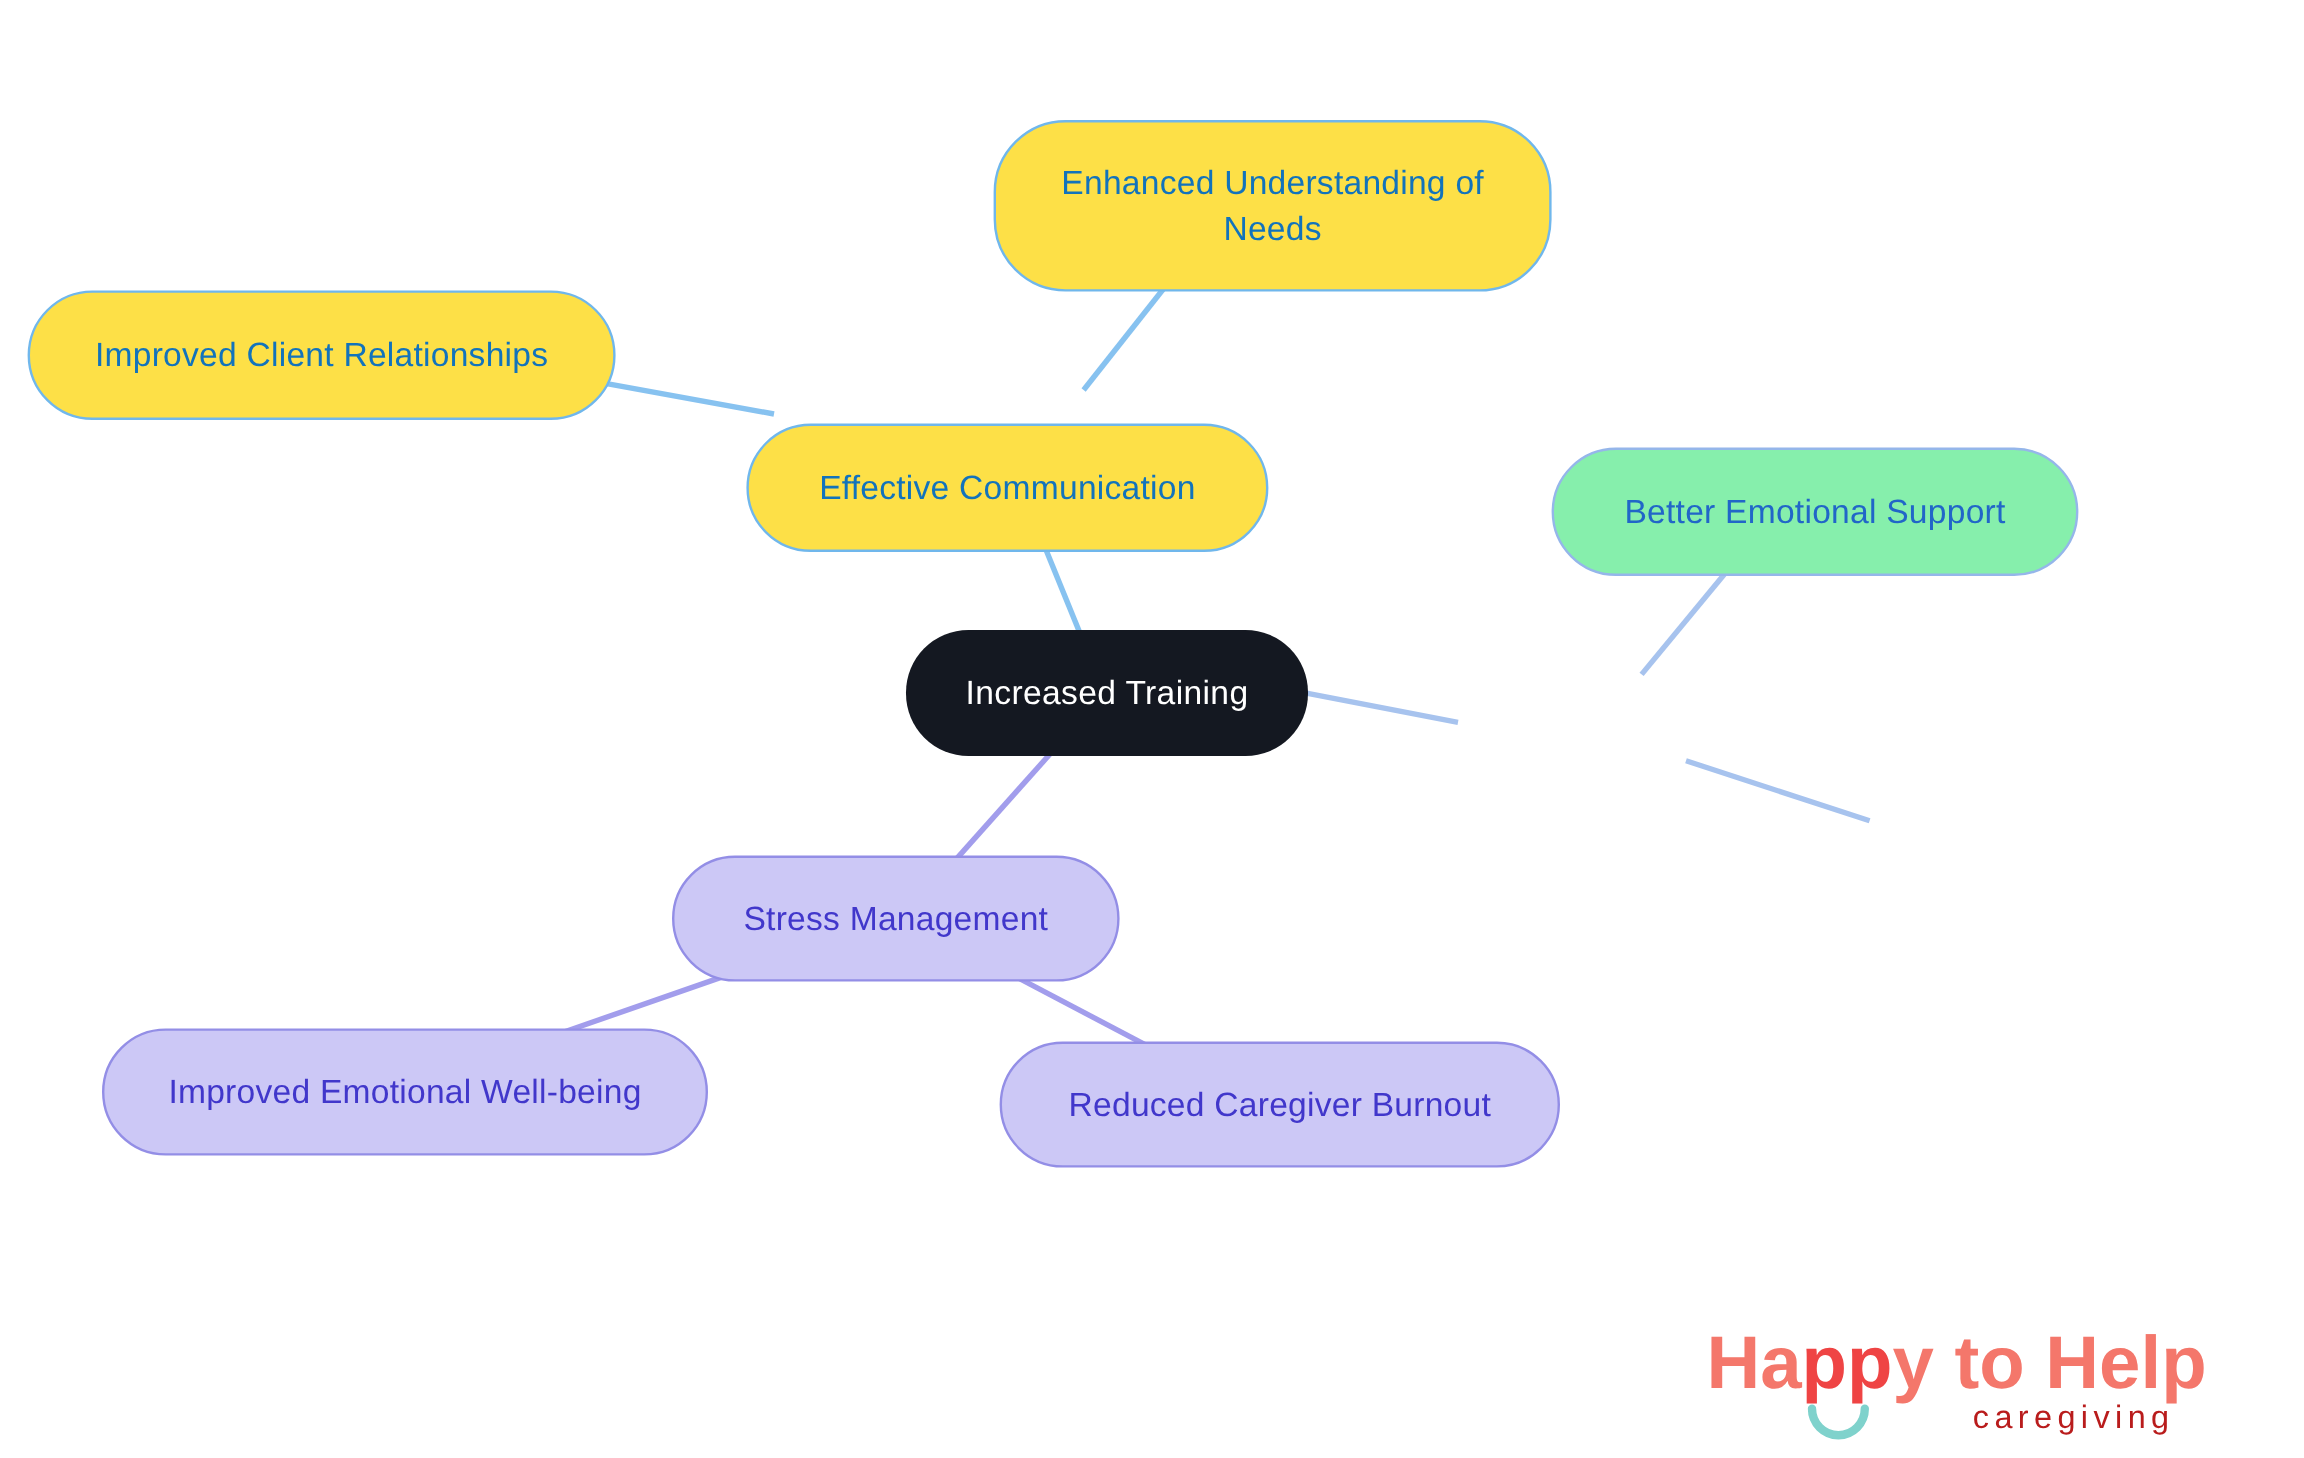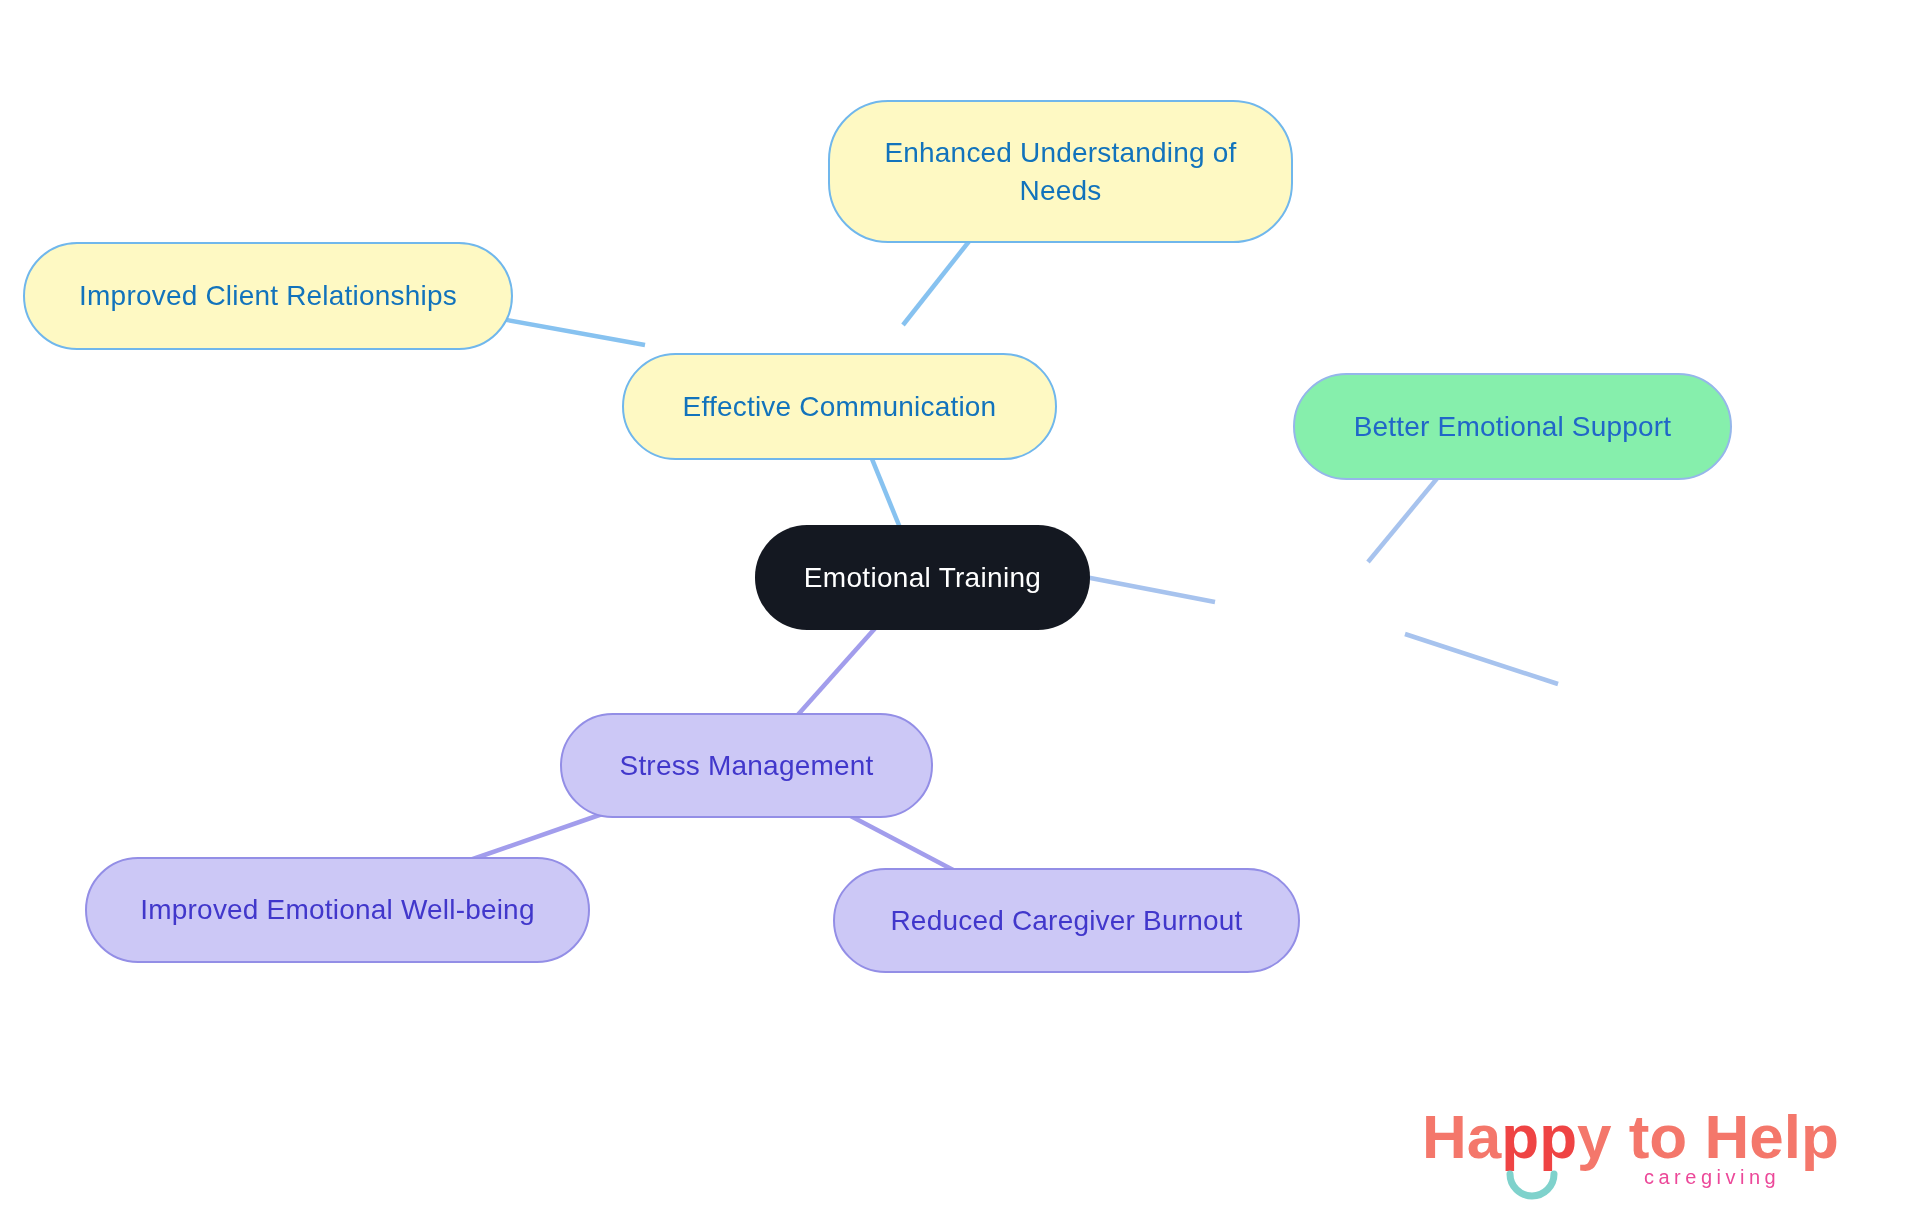--- a/index.html
+++ b/index.html
@@ -23,21 +23,21 @@
     justify-content: center;
     text-align: center;
     box-sizing: border-box;
     font-size: 28px;
     line-height: 1.35;
     border-radius: 54px;
     padding: 0 34px;
     letter-spacing: 0.2px;
   }
   .node.blue {
-    background: #fef9c3;
+    background: #fde047;
     border: 2px solid #70B7EC;
     color: #1273BC;
   }
   .node.periwinkle {
     background: #86efac;
     border: 2px solid #95B6EA;
     color: #2166C8;
   }
   .node.purple {
     background: #CCC8F6;
@@ -72,23 +72,23 @@
     position: absolute;
     left: 84px;
     top: 62px;
     width: 52px;
     height: 34px;
   }
   .logo-tagline {
     position: absolute;
     left: 222px;
     top: 60px;
-    font-size: 20px;
+    font-size: 27px;
     letter-spacing: 4.5px;
-    color: #ec4899;
+    color: #b91c1c;
     white-space: nowrap;
   }
 </style>
 </head>
 <body>
 
 <div id="canvas">
 
   <svg id="edges">
 
@@ -98,21 +98,21 @@
 
     <line x1="1080" y1="576" x2="1215" y2="602" stroke="#A7C3EE" stroke-width="4.5"></line>
     <line x1="1368" y1="562" x2="1444" y2="470" stroke="#A7C3EE" stroke-width="4.5"></line>
     <line x1="1405" y1="634" x2="1558" y2="684" stroke="#A7C3EE" stroke-width="4.5"></line>
 
     <line x1="878" y1="625" x2="795" y2="718" stroke="#A29DEC" stroke-width="4.5"></line>
     <line x1="608" y1="812" x2="470" y2="860" stroke="#A29DEC" stroke-width="4.5"></line>
     <line x1="843" y1="812" x2="957" y2="872" stroke="#A29DEC" stroke-width="4.5"></line>
   </svg>
 
-  <div class="node central" style="left:755px; top:525px; width:335px; height:105px;">Emotional Training</div>
+  <div class="node central" style="left:755px; top:525px; width:335px; height:105px;">Increased Training</div>
 
   <div class="node blue" style="left:622px; top:313px; width:435px; height:107px;margin-top:40px;">Effective Communication</div>
   <div class="node blue" style="left:828px; top:100px; width:465px; height:143px; border-radius:60px;">Enhanced Understanding of Needs</div>
   <div class="node blue" style="left:23px; top:242px; width:490px; height:108px;">Improved Client Relationships</div>
 
   <div class="node periwinkle" style="left:1293px; top:373px; width:439px; height:107px;">Better Emotional Support</div>
 
   <div class="node purple" style="left:560px; top:713px; width:373px; height:105px;">Stress Management</div>
   <div class="node purple" style="left:85px; top:857px; width:505px; height:106px;">Improved Emotional Well-being</div>
   <div class="node purple" style="left:833px; top:868px; width:467px; height:105px;">Reduced Caregiver Burnout</div>

